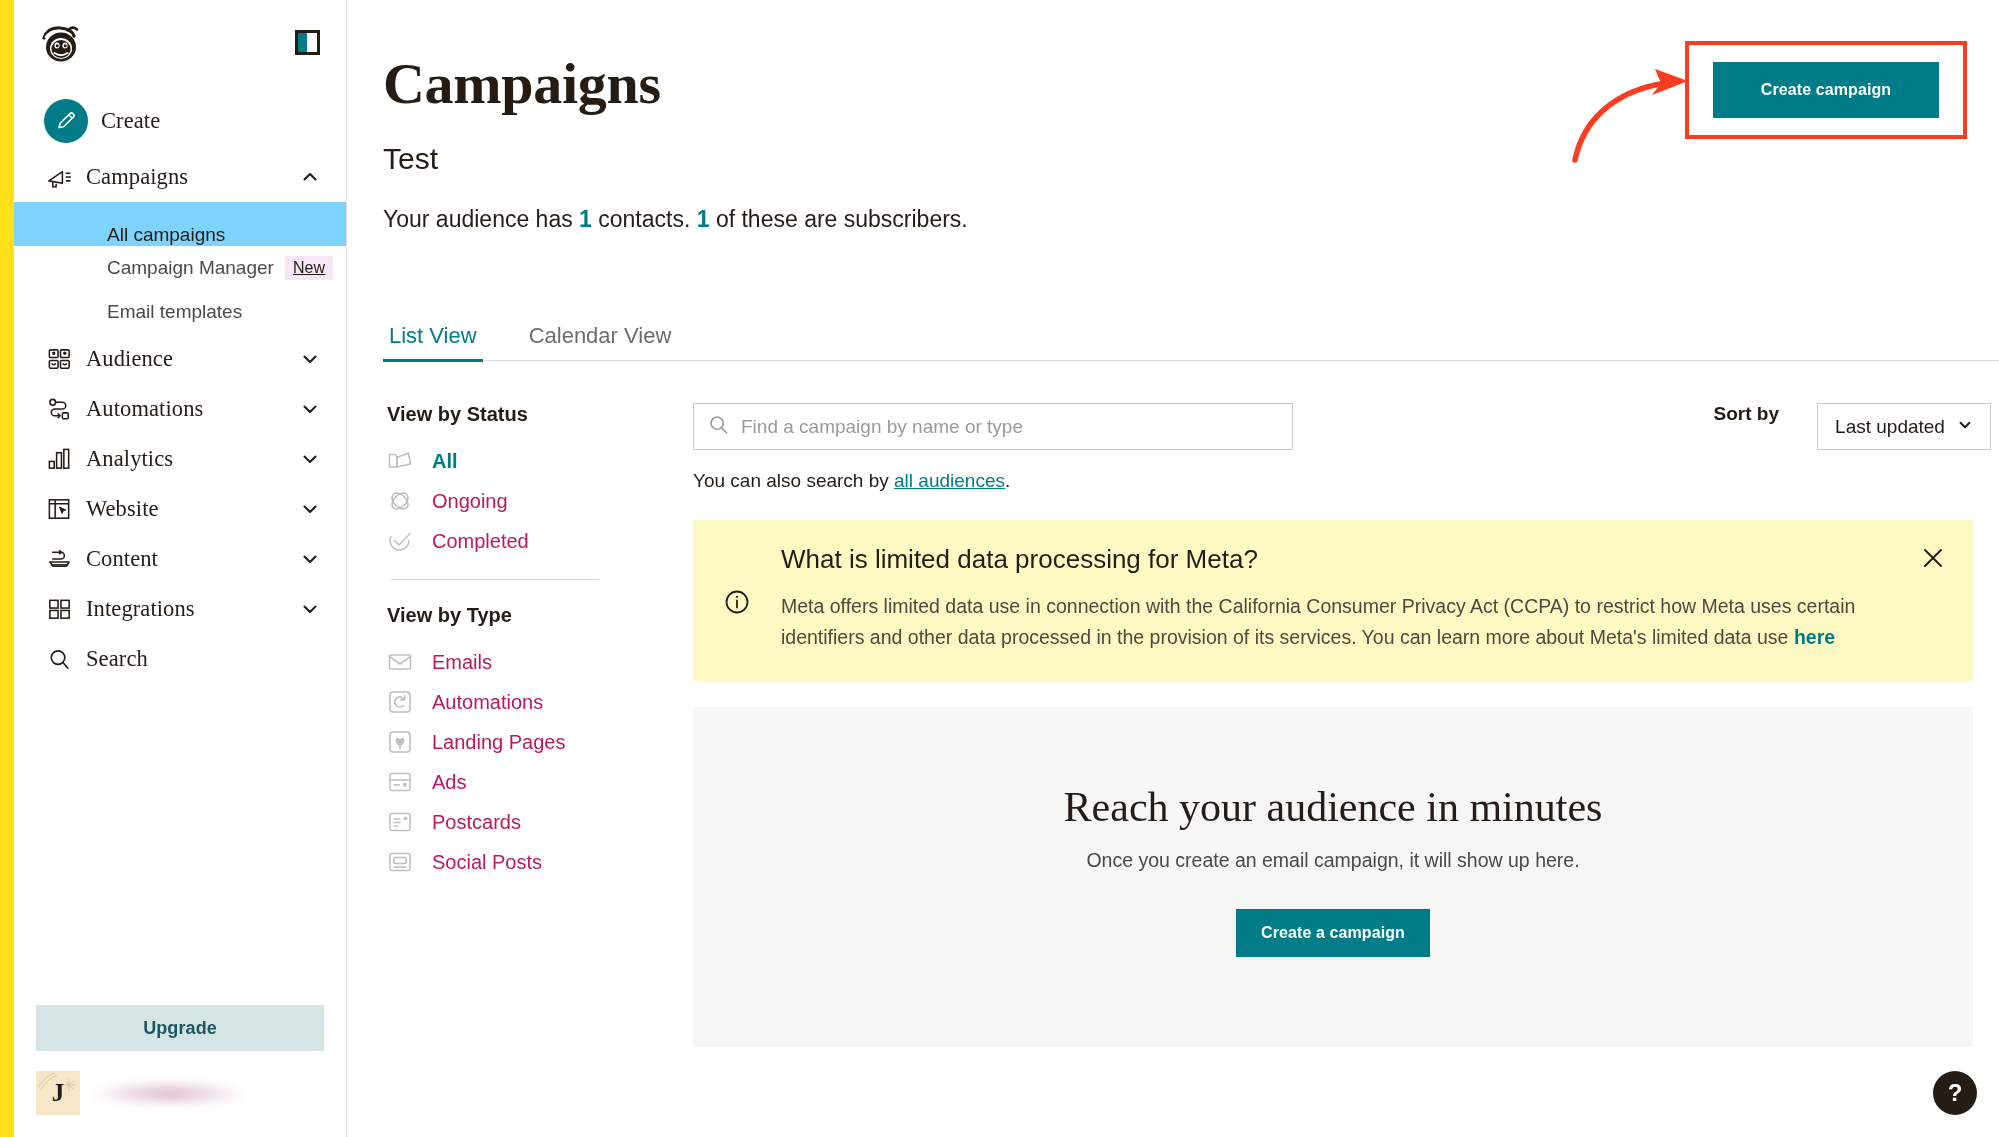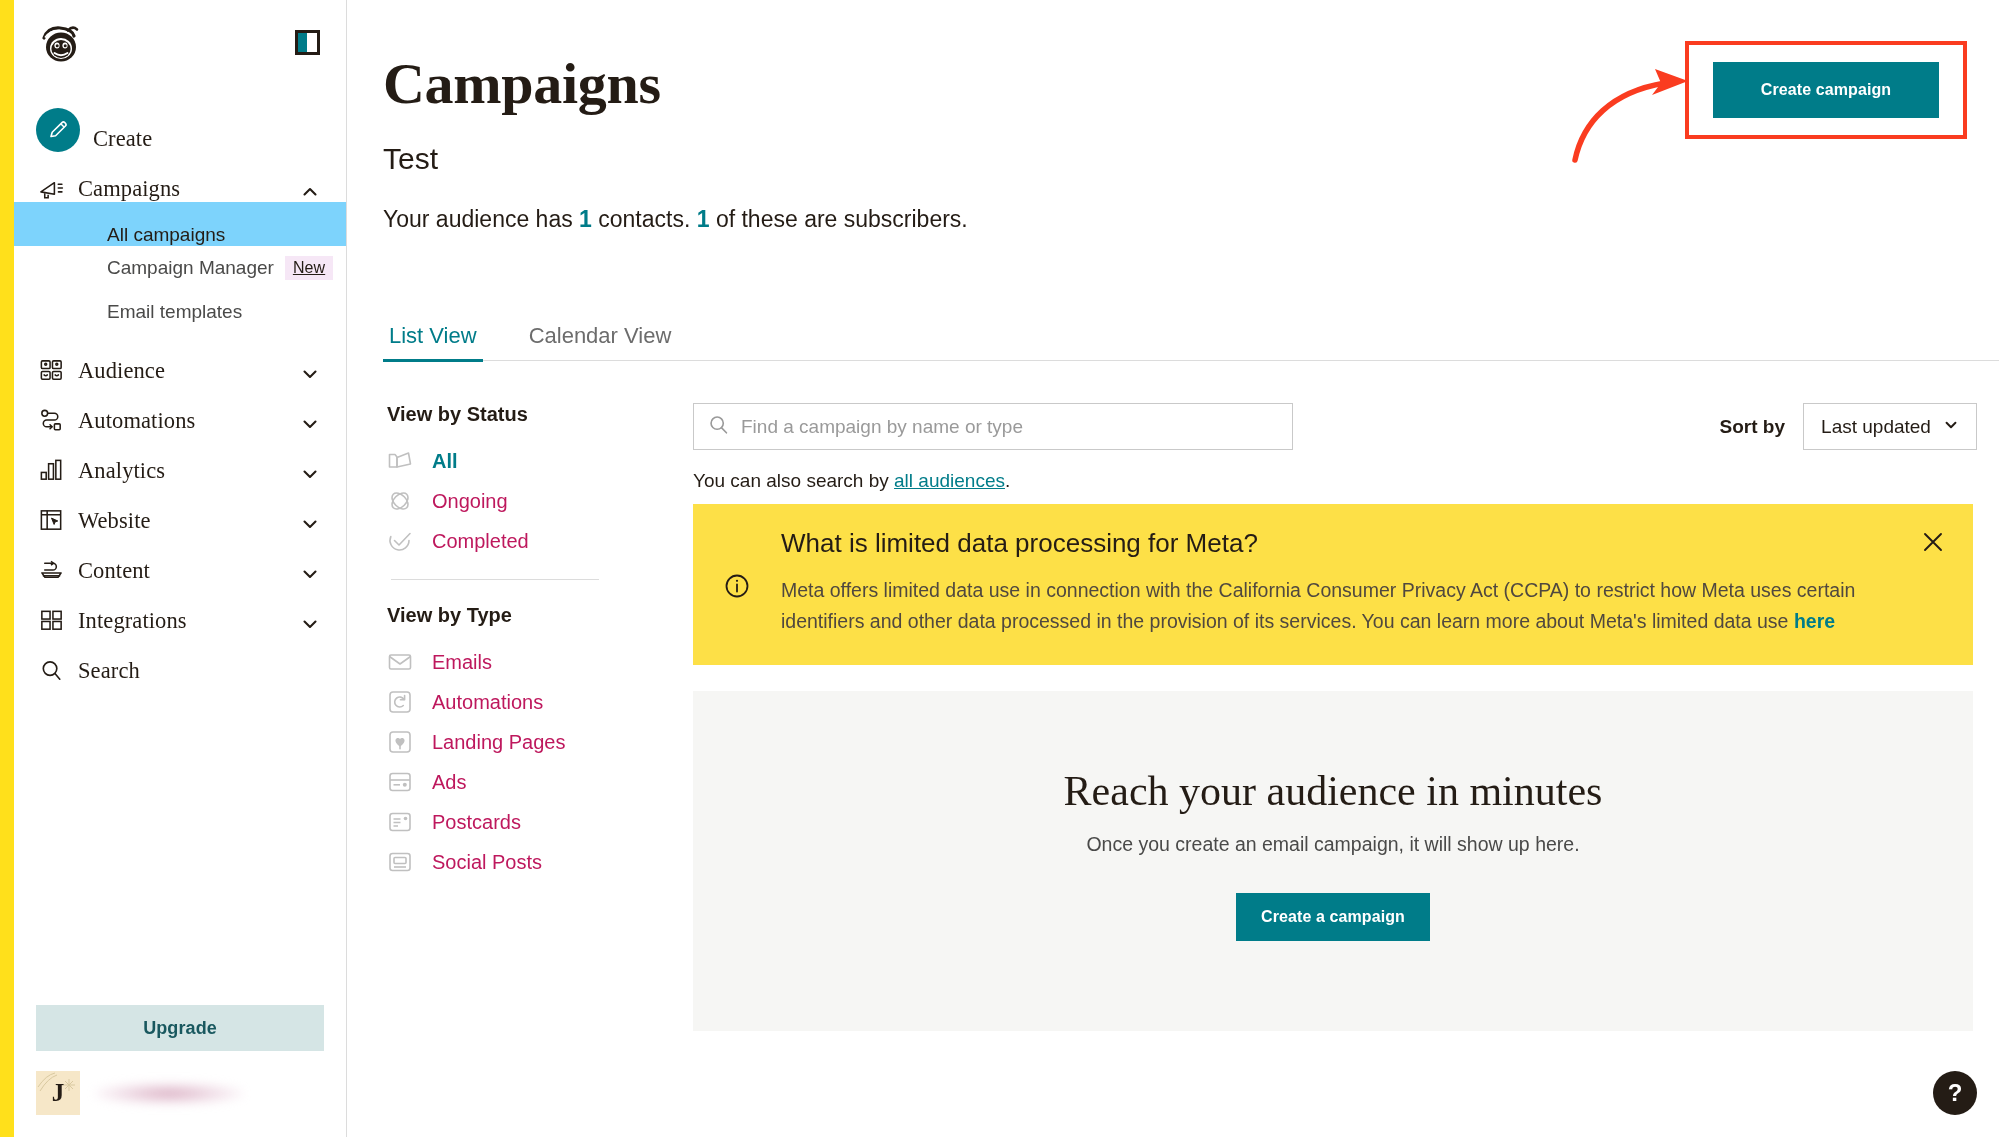--- a/index.html
+++ b/index.html
@@ -49,25 +49,26 @@
     display: flex;
     margin-top: 10px;
     cursor: pointer;
     background: #fff;
   }
   .panel-toggle .pt-left { width: 45%; background: #007C89; }
   .panel-toggle .pt-right { width: 55%; background: #ffffff; }
 
   .nav { margin-top: 12px; }
   .nav-item {
-    display: flex; align-items: flex-end;
+    display: flex; align-items: center;
     height: 50px;
     padding: 0 26px 0 24px;
     cursor: pointer;
     position: relative;
+    margin-left: 8px;
   }
   .nav-item .nav-ico {
     width: 40px; flex: 0 0 40px;
     display: flex; align-items: center; justify-content: flex-start;
     color: #241C15;
   }
   .nav-item .nav-label {
     font-family: "Liberation Serif", serif;
     font-size: 22.5px;
     color: #241C15;
@@ -254,40 +255,41 @@
   }
   .search-box input {
     border: none; outline: none;
     font-size: 19px; color: #241C15;
     flex: 1; margin-left: 12px;
     font-family: "Liberation Sans", sans-serif;
     background: transparent;
   }
   .search-box input::placeholder { color: #9a9a9a; }
   .sortwrap {
-    margin-left: auto; display: flex; align-items: center;
-    padding-right: 22px;
+    margin-left: auto; display: flex; align-items: flex-start;
+    padding-right: 8px;
+    gap: 20px;
   }
   .sort-label { font-size: 19px; font-weight: bold; color: #241C15; margin-right: 18px; }
   .sort-select {
     width: 174px; height: 47px;
     border: 1px solid #c9c9c9; background: #fff;
     display: flex; align-items: center; justify-content: center;
     font-size: 19px; color: #241C15; cursor: pointer; gap: 12px;
   }
   .search-hint {
     margin-top: 20px;
     font-size: 19px; color: #241C15;
   }
   .search-hint a { color: #007C89; text-decoration: underline; cursor: pointer; }
 
   .banner {
-    margin-top: 12px;
+    margin-top: 28px;
     width: 1280px;
-    background: #fde047;
+    background: #fef9c3;
     padding: 24px 30px 28px 30px;
     display: flex;
     position: relative;
   }
   .banner-ico { flex: 0 0 58px; padding-top: 44px; color: #241C15; }
   .banner-body { flex: 1; }
   .banner-title { font-size: 26px; color: #241C15; margin-bottom: 16px; }
   .banner-text { font-size: 19.5px; line-height: 1.58; color: #50483f; max-width: 1130px; }
   .banner-text a { color: #007C89; font-weight: bold; text-decoration: none; cursor: pointer; }
   .banner-close {

